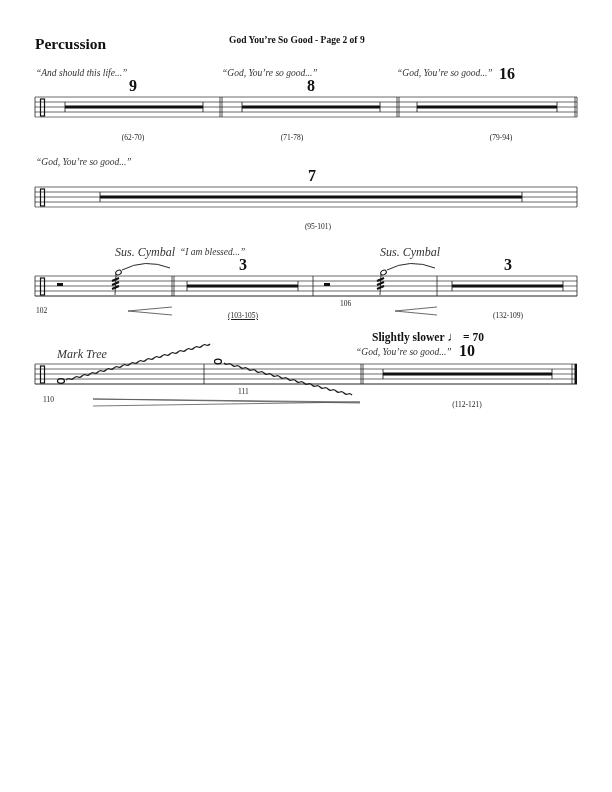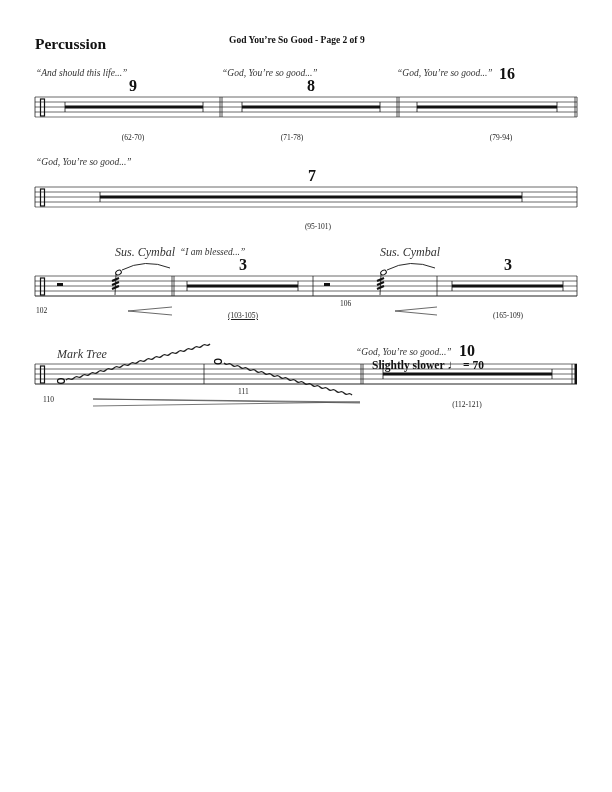--- a/index.html
+++ b/index.html
@@ -6,21 +6,21 @@
   body { width: 612px; height: 792px; position: relative; overflow: hidden;
          font-family: "Liberation Serif", "DejaVu Serif", serif; color: #111; }
   .abs { position: absolute; white-space: nowrap; text-align: center; }
   .instrument { left: 35px; top: 35px; font-size: 15.5px; font-weight: bold; }
   .title { left: 229px; top: 35px; font-size: 9.5px; font-weight: bold; }
   .cue { font-size: 9.5px; font-style: italic; color: #333; }
   .rest-count { font-size: 16px; font-weight: bold; transform: translateX(-50%); }
   .range { font-size: 7.5px; color: #222; transform: translateX(-50%); margin-top: 12px; }
   .mnum { font-size: 7.5px; color: #222; }
   .tech { font-size: 12px; font-style: italic; color: #333; }
-  .tempo { font-size: 11.5px; font-weight: bold; margin-top: 28px; }
+  .tempo { font-size: 11.5px; font-weight: bold; }
   .tempo .note { font-size: 13px; }
   svg.score { position: absolute; left: 0; top: 0; }
 </style>
 </head>
 <body>
 
 <div class="abs instrument">Percussion</div>
 <div class="abs title">God You’re So Good - Page 2 of 9</div>
 
 <svg class="score" width="612" height="792" viewBox="0 0 612 792">
@@ -190,21 +190,21 @@
 <div class="abs range" style="left:312px; top:210px;padding-left:12px;">(95-101)</div>
 
 <div class="abs tech" style="left:115px; top:245px;">Sus. Cymbal</div>
 <div class="abs cue" style="left:180px; top:247px;">“I am blessed...”</div>
 <div class="abs rest-count" style="left:243px; top:256px;">3</div>
 <div class="abs range" style="left:243px; top:299px;text-decoration:underline;">(103-105)</div>
 <div class="abs mnum" style="left:36px; top:306px;">102</div>
 <div class="abs mnum" style="left:306px; top:299px;margin-left:34px;">106</div>
 <div class="abs tech" style="left:380px; top:245px;">Sus. Cymbal</div>
 <div class="abs rest-count" style="left:508px; top:256px;">3</div>
-<div class="abs range" style="left:508px; top:299px;">(165-109)</div>
+<div class="abs range" style="left:508px; top:299px;">(132-109)</div>
 
 <div class="abs tempo" style="left:372px; top:329px;">
   <span>Slightly slower</span>
   <span class="note">♩</span>
   <span>= 70</span>
 </div>
 <div class="abs tech" style="left:57px; top:347px;">Mark Tree</div>
 <div class="abs cue" style="left:356px; top:347px;">“God, You’re so good...”</div>
 <div class="abs rest-count" style="left:467px; top:342px;">10</div>
 <div class="abs mnum" style="left:43px; top:395px;">110</div>

